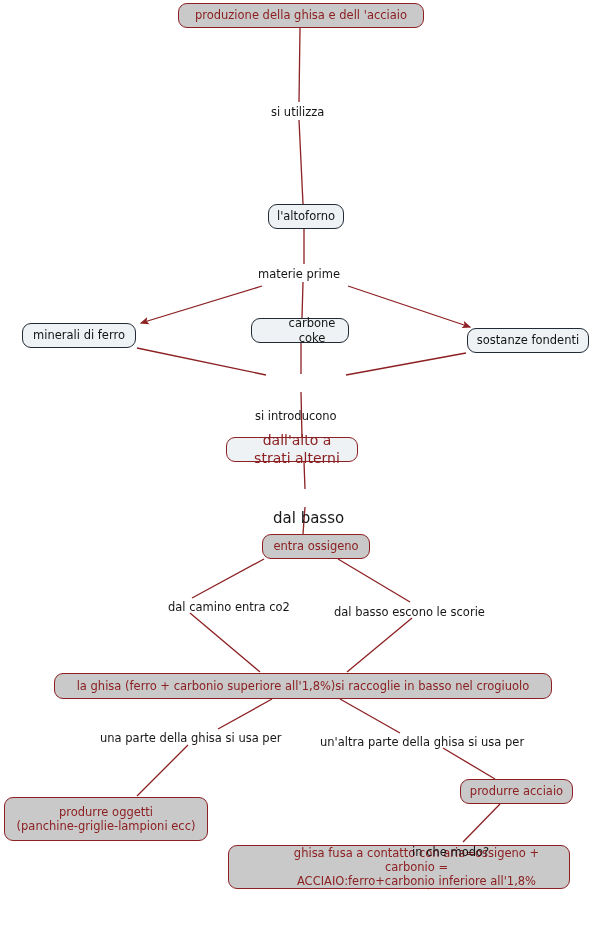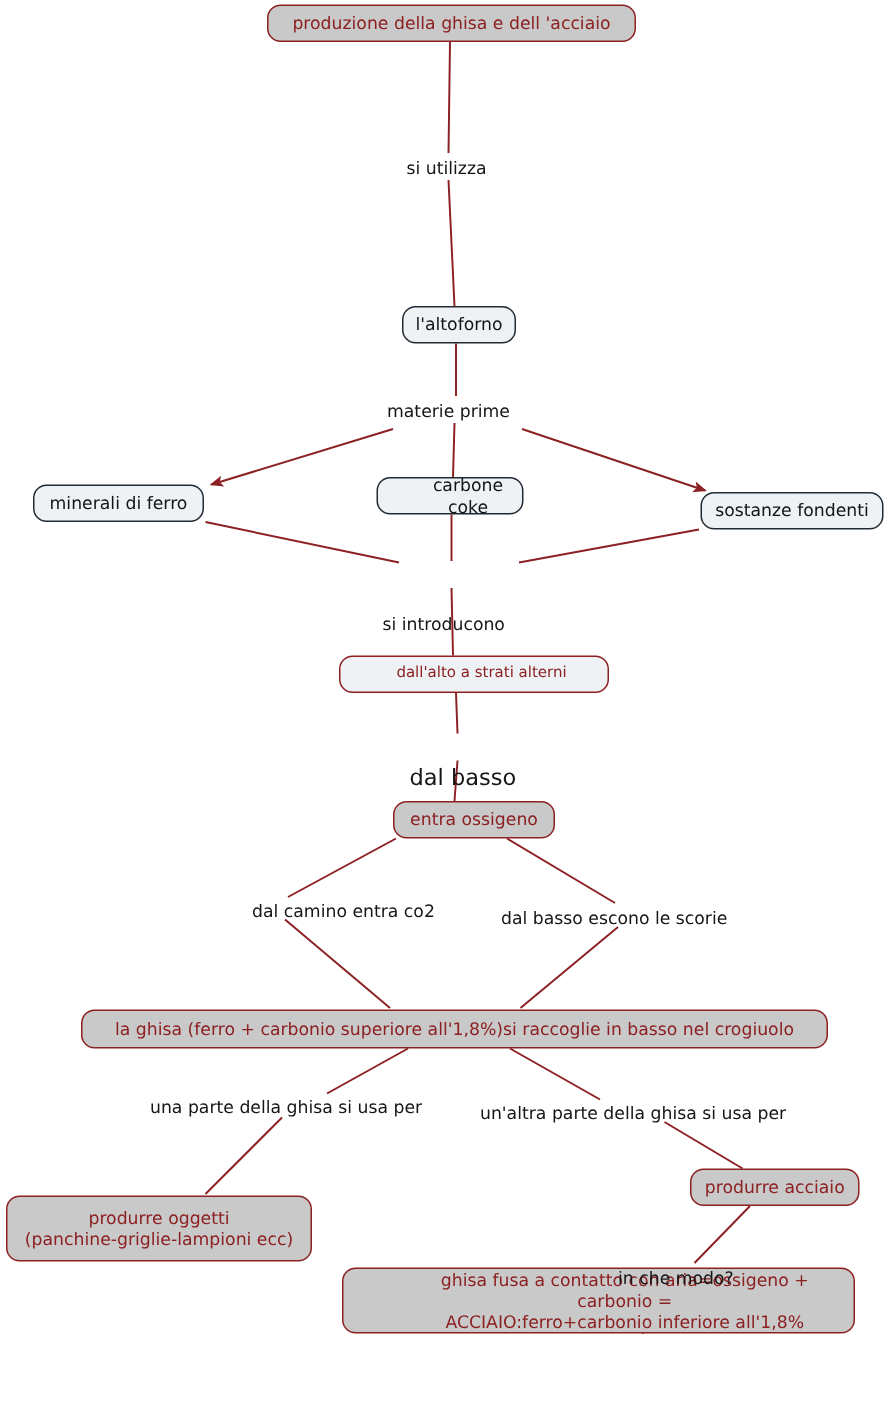--- a/index.html
+++ b/index.html
@@ -101,21 +101,21 @@
         <path d="M 462,860 L 428,889" fill="none" stroke="#8c2022" stroke-width="1.3"></path>
       </g>
   </svg>
 
   <div id="node-layer">
       <div class="node red-gray" style="left: 178px; top: 3px; width: 246px; height: 25px; font-size: 11.5px;">produzione della ghisa e dell 'acciaio</div>
       <div class="node dark-pale" style="left: 268px; top: 204px; width: 76px; height: 25px; font-size: 11.5px;">l'altoforno</div>
       <div class="node dark-pale" style="left: 22px; top: 323px; width: 114px; height: 25px; font-size: 11.5px;">minerali di ferro</div>
       <div class="node dark-pale" style="left: 251px; top: 318px; width: 98px; height: 25px; font-size: 11.5px; padding-left: 32px;">carbone coke</div>
       <div class="node dark-pale" style="left: 467px; top: 328px; width: 122px; height: 25px; font-size: 11.5px;">sostanze fondenti</div>
-      <div class="node red-pale" style="left: 226px; top: 437px; width: 180px; height: 25px; font-size: 10px; padding-left: 18px;">dall'alto a strati alterni</div>
+      <div class="node red-pale" style="left: 226px; top: 437px; width: 132px; height: 25px; font-size: 14px; padding-left: 18px;">dall'alto a strati alterni</div>
       <div class="node red-gray" style="left: 246px; top: 534px; width: 108px; height: 25px; font-size: 11.5px; margin-left: 16px;">entra ossigeno</div>
       <div class="node red-gray" style="left: 54px; top: 673px; width: 498px; height: 26px; font-size: 11.5px;">la ghisa (ferro + carbonio superiore all'1,8%)si raccoglie in basso nel crogiuolo</div>
       <div class="node red-gray" style="left: 4px; top: 797px; width: 204px; height: 44px; font-size: 11.5px;">produrre oggetti
 (panchine-griglie-lampioni ecc)</div>
       <div class="node red-gray" style="left: 460px; top: 779px; width: 113px; height: 25px; font-size: 11.5px;">produrre acciaio</div>
       <div class="node red-gray" style="left: 228px; top: 845px; width: 342px; height: 44px; font-size: 11.5px; padding-left: 43px;">ghisa fusa a contatto con aria=ossigeno + carbonio =
 ACCIAIO:ferro+carbonio inferiore all'1,8%</div>
     </div>
   <div id="label-layer">
       <div class="edge-label" style="left: 271px; top: 106px; font-size: 11.5px; color: rgb(22, 22, 22);">si utilizza</div>

